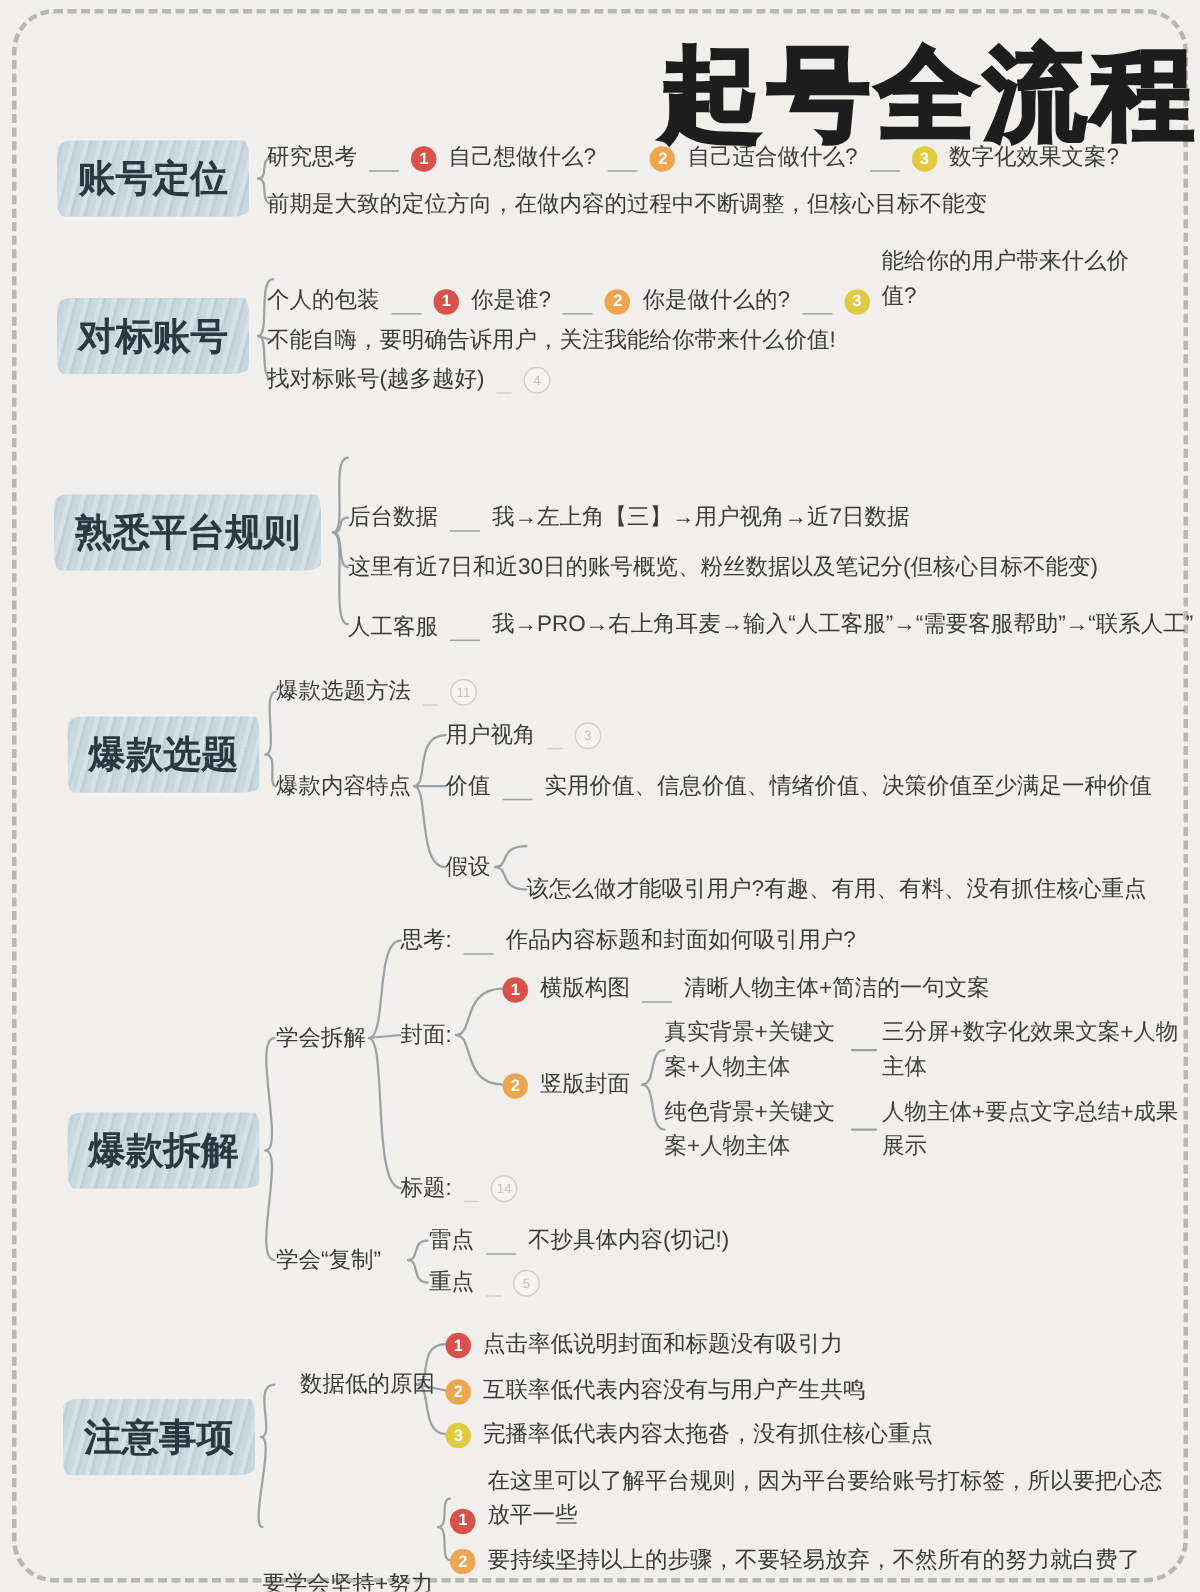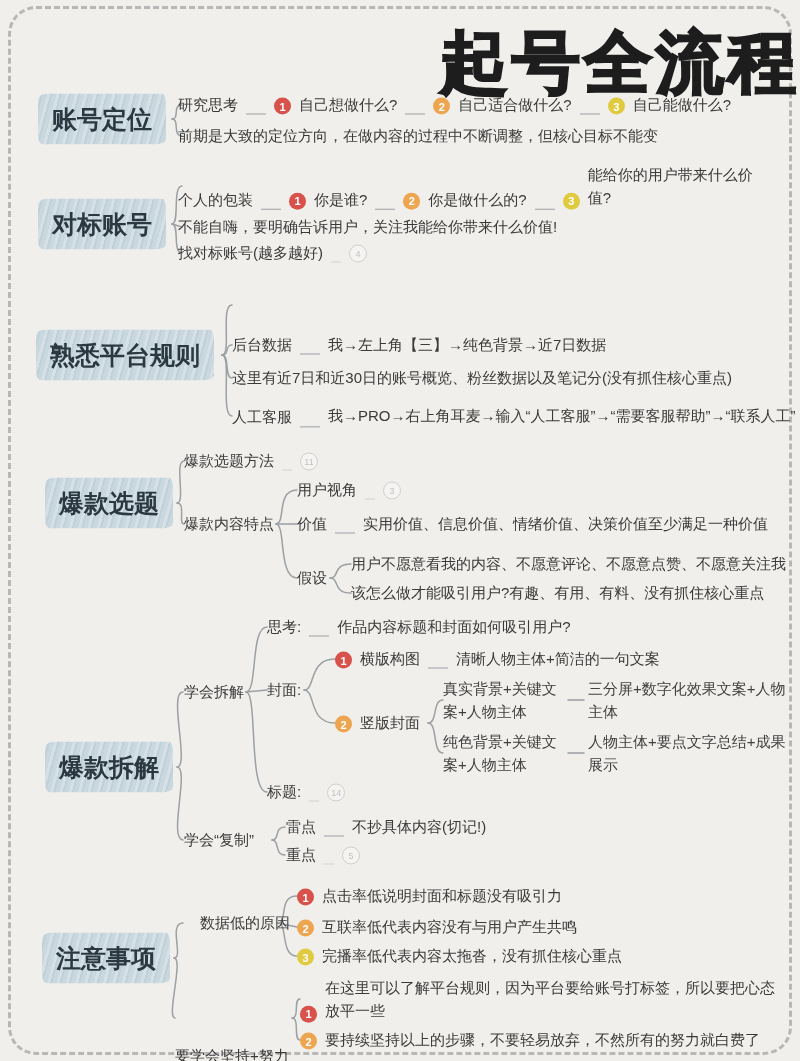--- a/index.html
+++ b/index.html
@@ -87,21 +87,21 @@
   <div class="node" style="left:178px;top:105px">
     <span>研究思考</span>
     <span class="dash"></span>
     <span class="bd bd1">1</span>
     <span>自己想做什么?</span>
     <span class="dash"></span>
     <span class="bd bd2">2</span>
     <span>自己适合做什么?</span>
     <span class="dash"></span>
     <span class="bd bd3">3</span>
-    <span>自己能做什么?</span>
+    <span>数字化效果文案?</span>
   </div>
   <div class="node" style="left:178px;top:136px">前期是大致的定位方向，在做内容的过程中不断调整，但核心目标不能变</div>
 
   <div class="sec-label" style="left:38px;top:224px">对标账号</div>
   <div class="node" style="left:178px;top:186px">
     <span>个人的包装</span>
     <span class="dash"></span>
     <span class="bd bd1">1</span>
     <span>你是谁?</span>
     <span class="dash"></span>
@@ -115,23 +115,23 @@
   <div class="node" style="left:178px;top:253px">
     <span>找对标账号(越多越好)</span>
     <span class="dash sm"></span>
     <span class="ghost">4</span>
   </div>
 
   <div class="sec-label" style="left:36px;top:355px">熟悉平台规则</div>
   <div class="node" style="left:232px;top:345px">
     <span>后台数据</span>
     <span class="dash"></span>
-    <span>我→左上角【三】→纯色背景→近7日数据</span>
-  </div>
-  <div class="node" style="left:232px;top:378px">这里有近7日和近30日的账号概览、粉丝数据以及笔记分(没有抓住核心重点)</div>
+    <span>我→左上角【三】→用户视角→近7日数据</span>
+  </div>
+  <div class="node" style="left:232px;top:378px">这里有近7日和近30日的账号概览、粉丝数据以及笔记分(但核心目标不能变)</div>
   <div class="node" style="left:232px;top:416px">
     <span>人工客服</span>
     <span class="dash"></span>
     <span class="wrap" style="width:468px">我→PRO→右上角耳麦→输入“人工客服”→“需要客服帮助”→“联系人工”</span>
   </div>
 
   <div class="sec-label" style="left:45px;top:503px">爆款选题</div>
   <div class="node" style="left:184px;top:461px">
     <span>爆款选题方法</span>
     <span class="dash sm"></span>
@@ -142,21 +142,20 @@
     <span>用户视角</span>
     <span class="dash sm"></span>
     <span class="ghost">3</span>
   </div>
   <div class="node" style="left:297px;top:524px">
     <span>价值</span>
     <span class="dash"></span>
     <span>实用价值、信息价值、情绪价值、决策价值至少满足一种价值</span>
   </div>
   <div class="node" style="left:297px;top:578px">假设</div>
-  <div class="node" style="left:351px;top:564px">用户不愿意看我的内容、不愿意评论、不愿意点赞、不愿意关注我</div>
   <div class="node" style="left:351px;top:593px">该怎么做才能吸引用户?有趣、有用、有料、没有抓住核心重点</div>
 
   <div class="sec-label" style="left:45px;top:767px">爆款拆解</div>
   <div class="node" style="left:184px;top:692px">学会拆解</div>
   <div class="node" style="left:267px;top:627px">
     <span>思考:</span>
     <span class="dash"></span>
     <span>作品内容标题和封面如何吸引用户?</span>
   </div>
   <div class="node" style="left:267px;top:690px">封面:</div>

